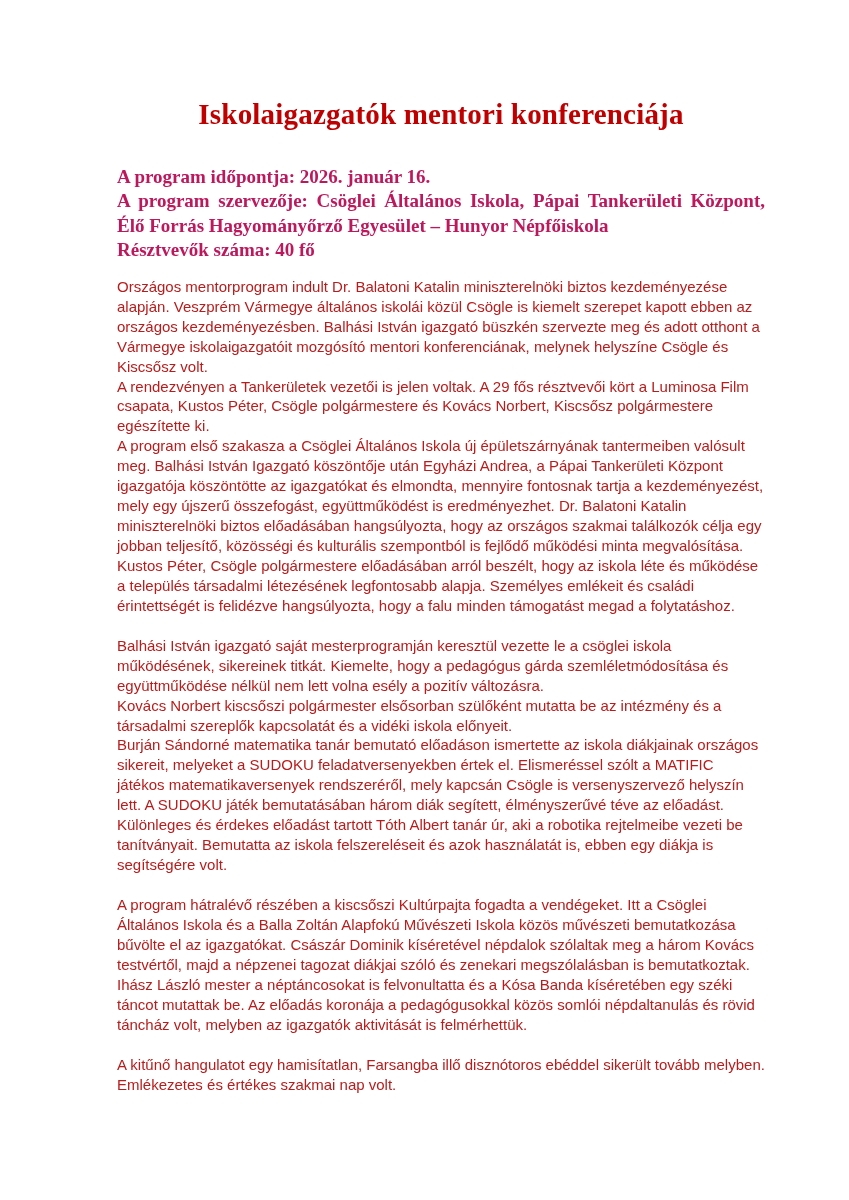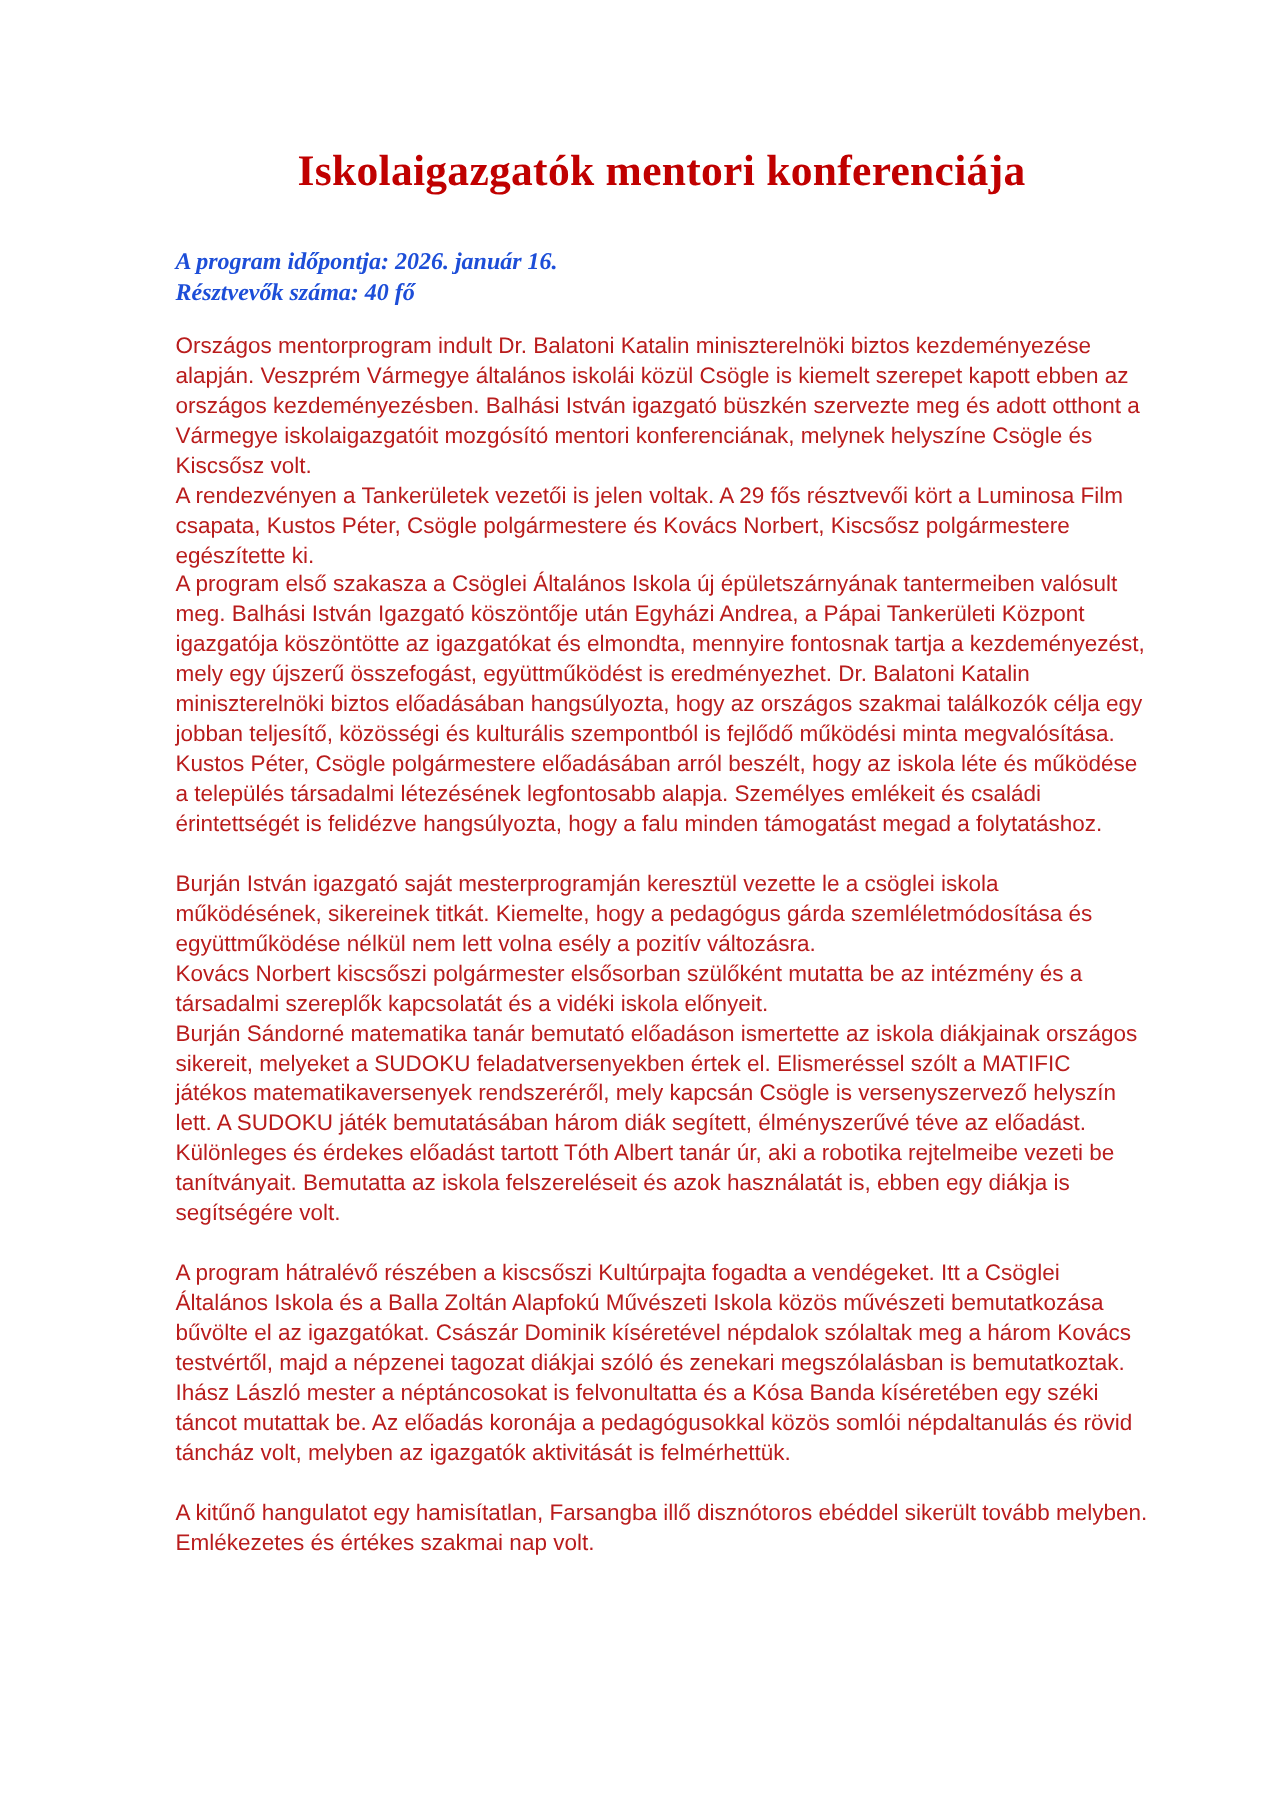--- a/index.html
+++ b/index.html
@@ -24,24 +24,23 @@
     font-family: "Liberation Serif", "DejaVu Serif", serif;
     font-weight: bold;
     font-size: 29px;
     line-height: 1.15;
     text-align: center;
     letter-spacing: 0.2px;
   }
   .meta-block {
     font-family: "Liberation Serif", "DejaVu Serif", serif;
     font-weight: bold;
-    font-style: italic;
-    font-size: 16px;
+    font-size: 19px;
     line-height: 1.27;
-    color: #1d4ed8;
+    color: #be185d;
     text-align: justify;
   }
   .meta-line {
     margin: 0;
   }
   .body-block {
     margin-top: 15px;
     font-size: 15px;
     line-height: 1.33;
     color: #b91c1c;
@@ -55,28 +54,29 @@
   }
 </style>
 </head>
 <body>
 
 <div class="page">
   <h1 class="doc-title" style="color: rgb(192, 0, 0);">Iskolaigazgatók mentori konferenciája</h1>
 
   <div class="meta-block">
       <p class="meta-line">A program időpontja: 2026. január 16.</p>
+      <p class="meta-line">A program szervezője: Csöglei Általános Iskola, Pápai Tankerületi Központ, Élő Forrás Hagyományőrző Egyesület – Hunyor Népfőiskola</p>
       <p class="meta-line">Résztvevők száma: 40 fő</p>
     </div>
 
   <div class="body-block">
       <p class="">Országos mentorprogram indult Dr. Balatoni Katalin miniszterelnöki biztos kezdeményezése alapján. Veszprém Vármegye általános iskolái közül Csögle is kiemelt szerepet kapott ebben az országos kezdeményezésben. Balhási István igazgató büszkén szervezte meg és adott otthont a Vármegye iskolaigazgatóit mozgósító mentori konferenciának, melynek helyszíne Csögle és Kiscsősz volt.</p>
       <p class="">A rendezvényen a Tankerületek vezetői is jelen voltak. A 29 fős résztvevői kört a Luminosa Film csapata, Kustos Péter, Csögle polgármestere és Kovács Norbert, Kiscsősz polgármestere egészítette ki.</p>
       <p class="">A program első szakasza a Csöglei Általános Iskola új épületszárnyának tantermeiben valósult meg. Balhási István Igazgató köszöntője után Egyházi Andrea, a Pápai Tankerületi Központ igazgatója köszöntötte az igazgatókat és elmondta, mennyire fontosnak tartja a kezdeményezést, mely egy újszerű összefogást, együttműködést is eredményezhet. Dr. Balatoni Katalin miniszterelnöki biztos előadásában hangsúlyozta, hogy az országos szakmai találkozók célja egy jobban teljesítő, közösségi és kulturális szempontból is fejlődő működési minta megvalósítása.</p>
       <p class="">Kustos Péter, Csögle polgármestere előadásában arról beszélt, hogy az iskola léte és működése a település társadalmi létezésének legfontosabb alapja. Személyes emlékeit és családi érintettségét is felidézve hangsúlyozta, hogy a falu minden támogatást megad a folytatáshoz.</p>
-      <p class="gap-before">Burján István igazgató saját mesterprogramján keresztül vezette le a csöglei iskola működésének, sikereinek titkát. Kiemelte, hogy a pedagógus gárda szemléletmódosítása és együttműködése nélkül nem lett volna esély a pozitív változásra.</p>
+      <p class="gap-before">Balhási István igazgató saját mesterprogramján keresztül vezette le a csöglei iskola működésének, sikereinek titkát. Kiemelte, hogy a pedagógus gárda szemléletmódosítása és együttműködése nélkül nem lett volna esély a pozitív változásra.</p>
       <p class="">Kovács Norbert kiscsőszi polgármester elsősorban szülőként mutatta be az intézmény és a társadalmi szereplők kapcsolatát és a vidéki iskola előnyeit.</p>
       <p class="">Burján Sándorné matematika tanár bemutató előadáson ismertette az iskola diákjainak országos sikereit, melyeket a SUDOKU feladatversenyekben értek el. Elismeréssel szólt a MATIFIC játékos matematikaversenyek rendszeréről, mely kapcsán Csögle is versenyszervező helyszín lett. A SUDOKU játék bemutatásában három diák segített, élményszerűvé téve az előadást.</p>
       <p class="">Különleges és érdekes előadást tartott Tóth Albert tanár úr, aki a robotika rejtelmeibe vezeti be tanítványait. Bemutatta az iskola felszereléseit és azok használatát is, ebben egy diákja is segítségére volt.</p>
       <p class="gap-before">A program hátralévő részében a kiscsőszi Kultúrpajta fogadta a vendégeket. Itt a Csöglei Általános Iskola és a Balla Zoltán Alapfokú Művészeti Iskola közös művészeti bemutatkozása bűvölte el az igazgatókat. Császár Dominik kíséretével népdalok szólaltak meg a három Kovács testvértől, majd a népzenei tagozat diákjai szóló és zenekari megszólalásban is bemutatkoztak. Ihász László mester a néptáncosokat is felvonultatta és a Kósa Banda kíséretében egy széki táncot mutattak be. Az előadás koronája a pedagógusokkal közös somlói népdaltanulás és rövid táncház volt, melyben az igazgatók aktivitását is felmérhettük.</p>
       <p class="gap-before">A kitűnő hangulatot egy hamisítatlan, Farsangba illő disznótoros ebéddel sikerült tovább melyben. Emlékezetes és értékes szakmai nap volt.</p>
     </div>
 </div>
 
 </body></html>

